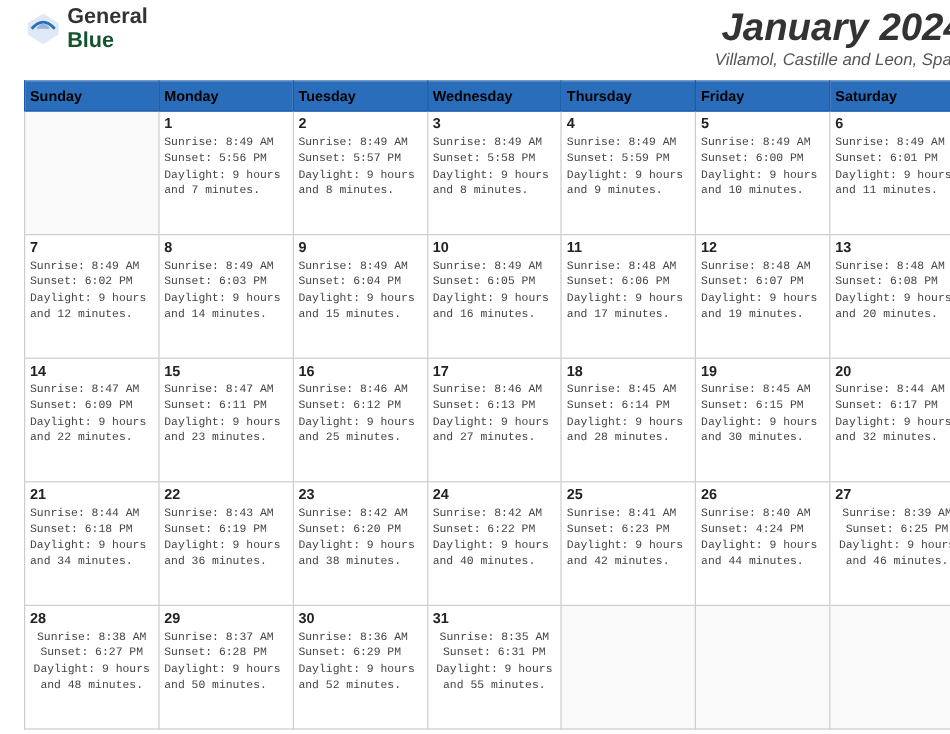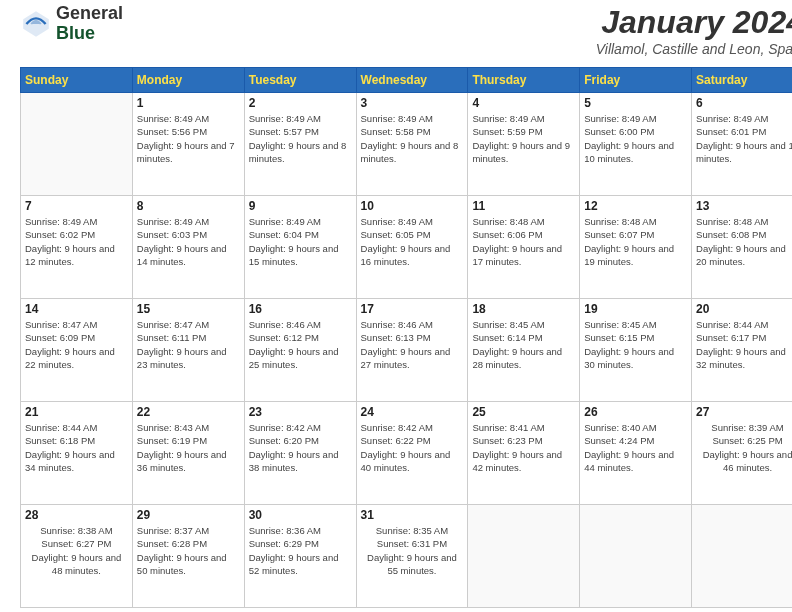--- a/index.html
+++ b/index.html
@@ -62,21 +62,21 @@
       color: #555;
     }
     .calendar-table {
       width: 100%;
       border-collapse: collapse;
       flex: 1;
       table-layout: fixed;
     }
     .calendar-table thead th {
       background-color: #2a6ebb;
-      color: #fde047;
+      color: #000000;
       font-size: 12px;
       font-weight: bold;
       padding: 5px 4px;
       text-align: left;
       border: 1px solid #1a5aaa;
     }
     .calendar-table tbody td {
       border: 1px solid #ccc;
       vertical-align: top;
       padding: 3px 4px;
@@ -87,20 +87,21 @@
     .day-number {
       font-size: 12px;
       font-weight: bold;
       color: #222;
       display: block;
       margin-bottom: 2px;
     }
     .day-info {
       line-height: 1.4;
       color: #444;
+      font-family: Liberation Mono, monospace;
     }
     .empty-cell {
       background: #f9f9f9;
     }
   </style>
 </head>
 <body>
 
 <div class="page">
   <div class="header">

